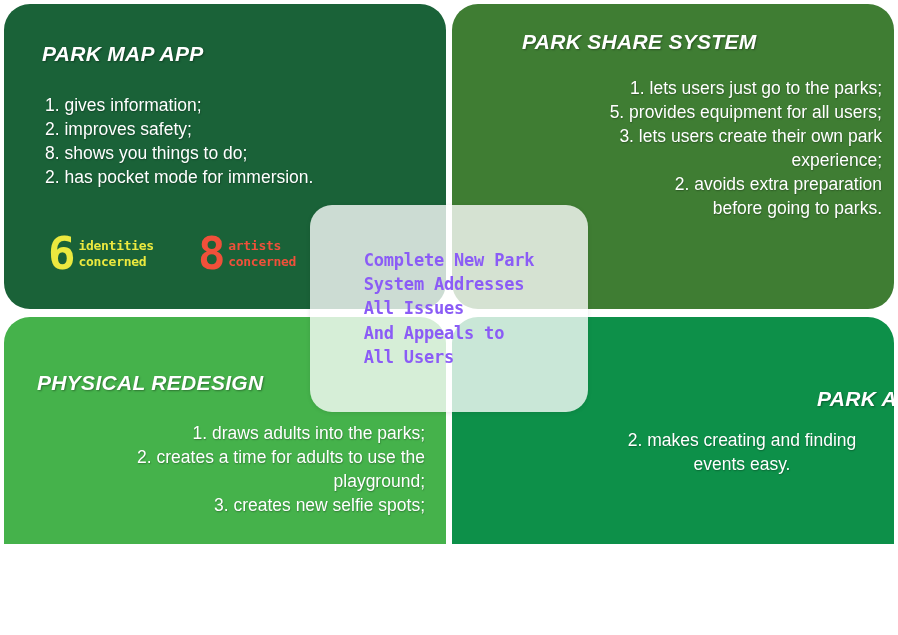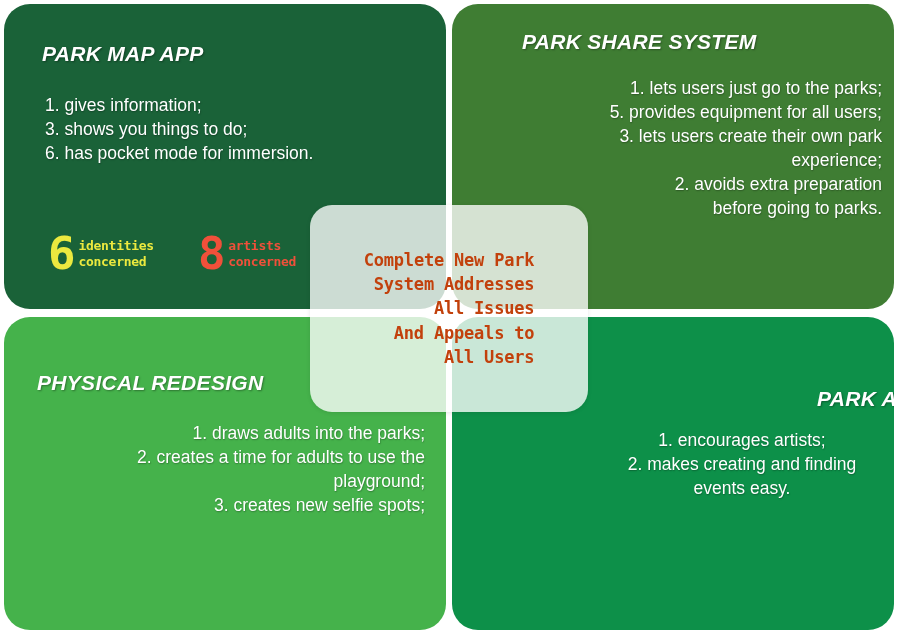--- a/index.html
+++ b/index.html
@@ -6,21 +6,21 @@
     margin: 0;
     padding: 0;
     background: #ffffff;
   }
   body {
     font-family: "Liberation Sans", sans-serif;
   }
   .canvas {
     position: relative;
     width: 898px;
-    height: 635px;
+    height: 544px;
     background: #ffffff;
     overflow: hidden;
   }
 
   
   .panel {
     position: absolute;
     border-radius: 26px;
     box-sizing: border-box;
     overflow: hidden;
@@ -130,37 +130,38 @@
     display: flex;
     align-items: center;
     justify-content: center;
     box-shadow: 0 1px 4px rgba(0,0,0,0.10);
   }
   .center-text {
     font-family: "DejaVu Sans Mono", monospace;
     font-size: 17px;
     font-weight: bold;
     line-height: 1.42;
-    color: #c2410c;
-    text-align: right;
+    color: #8b5cf6;
+    text-align: left;
     letter-spacing: -0.2px;
     white-space: pre-line;
   }
 </style>
 </head>
 <body>
 
 <div class="canvas">
 
   <div class="panel panel-tl">
     <div class="panel-title title-tl">PARK MAP APP</div>
     <div class="panel-list list-tl">
       <span class="li">1. gives information;</span>
-      <span class="li">3. shows you things to do;</span>
-      <span class="li">6. has pocket mode for immersion.</span>
+      <span class="li">2. improves safety;</span>
+      <span class="li">8. shows you things to do;</span>
+      <span class="li">2. has pocket mode for immersion.</span>
     </div>
     <div class="stats stats-tl">
       <div class="stat stat-identities">
         <span class="stat-num">6</span>
         <span class="stat-label">identities
 concerned</span>
       </div>
       <div class="stat stat-findings">
         <span class="stat-num">8</span>
         <span class="stat-label">artists
@@ -189,21 +190,20 @@
       <span class="li">2. creates a time for adults to use the
      playground;</span>
       <span class="li">3. creates new selfie spots;</span>
     </div>
 
   </div>
 
   <div class="panel panel-br">
     <div class="panel-title title-br">PARK ARTS SYSTEM</div>
     <div class="panel-list list-br">
-      <span class="li">1. encourages artists;</span>
       <span class="li">2. makes creating and finding
 events easy.</span>
     </div>
 
   </div>
 
   <div class="center-box">
     <div class="center-text">Complete New Park
 System Addresses
 All Issues

